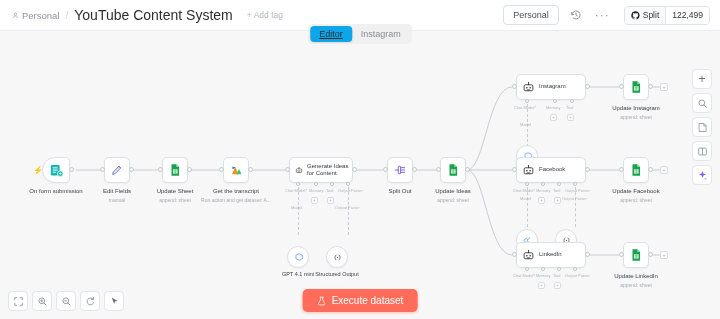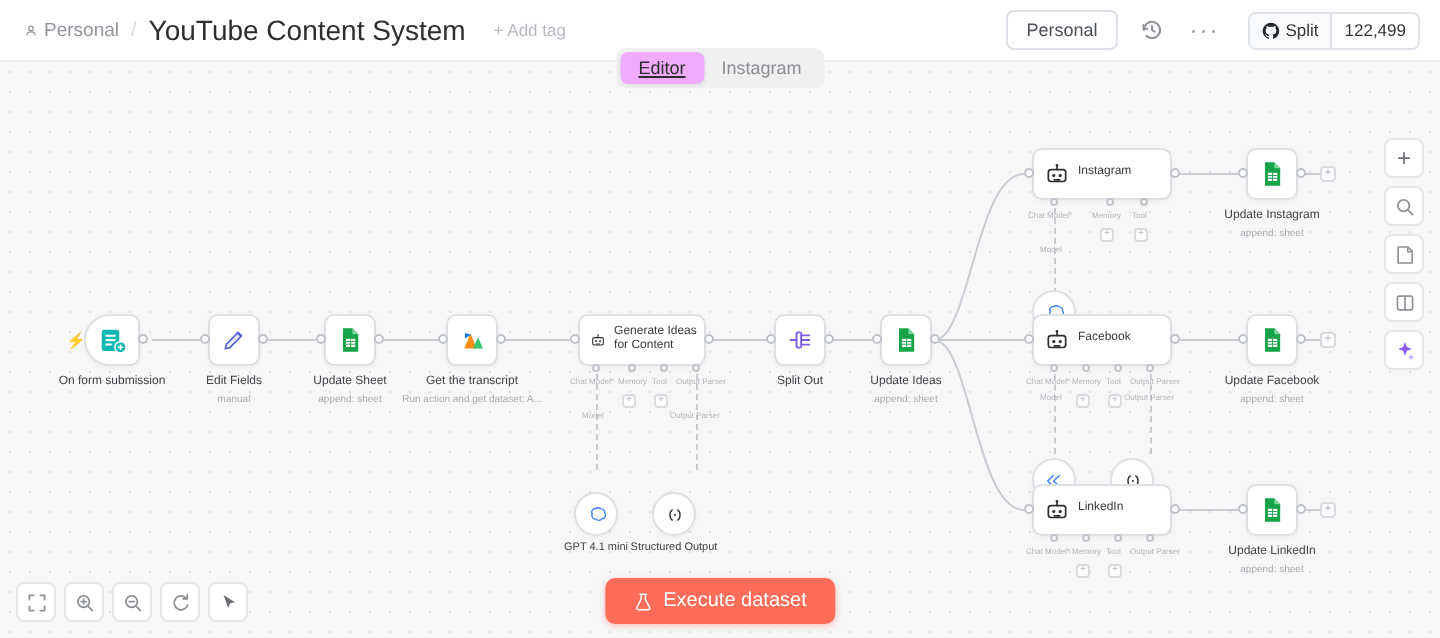--- a/index.html
+++ b/index.html
@@ -38,21 +38,21 @@
   }
   .star-left{ display:flex; align-items:center; gap:3px; padding:0 6px; background:#fafbfc; font-size:8.5px; color:#333; }
   .star-count{ display:flex; align-items:center; padding:0 6px; border-left:1px solid #dfe2e8; background:#fff; font-size:8.5px; color:#333; }
 
   
   .tabs{
     position:absolute; top:24px; left:50%; transform:translateX(-50%);
     display:flex; background:#f0f0f0; border-radius:5px; padding:2px; z-index:45;
   }
   .tab{ font-size:9px; color:#8a8d93; padding:3px 9px; border-radius:4px; cursor:pointer; white-space:nowrap;}
-  .tab.active{ background:#f0abfc; color:#2d2e2e; box-shadow:0 1px 2px rgba(0,0,0,.08);text-decoration:underline; }
+  .tab.active{ background:#0ea5e9; color:#2d2e2e; box-shadow:0 1px 2px rgba(0,0,0,.08);text-decoration:underline; }
 
   
   .canvas{
     position:absolute; top:31px; left:0; width:720px; height:288px;
     background-color:#f7f7f8;
     background-image:radial-gradient(#dcdde0 0.7px, transparent 0.7px);
     background-size:10px 10px; overflow:hidden;
   }
   .wires{ position:absolute; inset:0; width:720px; height:288px; }
 

